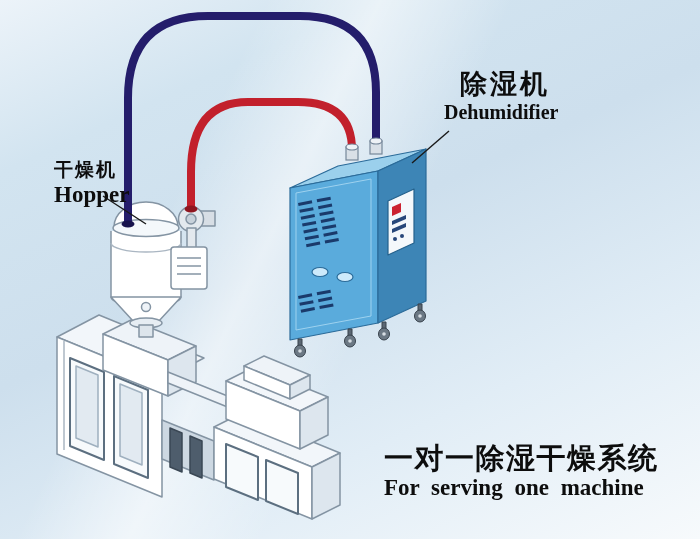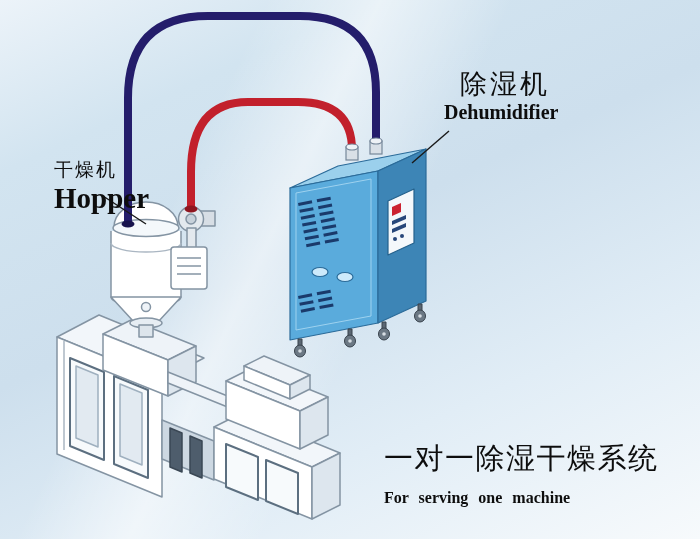--- a/index.html
+++ b/index.html
@@ -8,31 +8,31 @@
   .stage{
     position:relative; width:700px; height:539px;
     background:linear-gradient(155deg,#ecf3f9 0%,#d2e4f0 20%,#cddfed 45%,#e1edf6 72%,#f7fafc 100%);
   }
   .stage::before{
     content:""; position:absolute; inset:0; pointer-events:none;
     background:linear-gradient(115deg,rgba(255,255,255,0) 28%,rgba(255,255,255,.55) 40%,rgba(255,255,255,0) 54%);
   }
   svg.scene{ position:absolute; left:0; top:0; }
   .label{ position:absolute; color:#0d0d0d; line-height:1.05; }
-  .label .cn{ font-weight:400; }
+  .label .cn{ font-weight:700; }
   .label .en{ font-family:"Liberation Serif", serif; font-weight:700; }
   .hopper-label{ left:54px; top:160px; }
   .hopper-label .cn{ font-size:19px; letter-spacing:2px; }
-  .hopper-label .en{ font-size:29px; margin-top:3px; }
+  .hopper-label .en{ font-size:23px; margin-top:3px; }
   .dehu-label{ left:444px; top:70px; }
   .dehu-label .cn{ font-size:27px; letter-spacing:3px; padding-left:16px; }
   .dehu-label .en{ font-size:20px; margin-top:4px; }
   .caption{ left:384px; top:443px; }
   .caption .cn{ font-size:29px; letter-spacing:1.5px; }
-  .caption .en{ font-size:16px; margin-top:17px; word-spacing:6px; }
+  .caption .en{ font-size:23px; margin-top:3px; word-spacing:6px; }
 </style>
 </head>
 <body>
 
 <div class="stage">
 
   <svg class="scene" width="700" height="539" viewBox="0 0 700 539">
 
     <g stroke="#8494a3" stroke-width="1.5" fill="#ffffff" stroke-linejoin="round">
 

